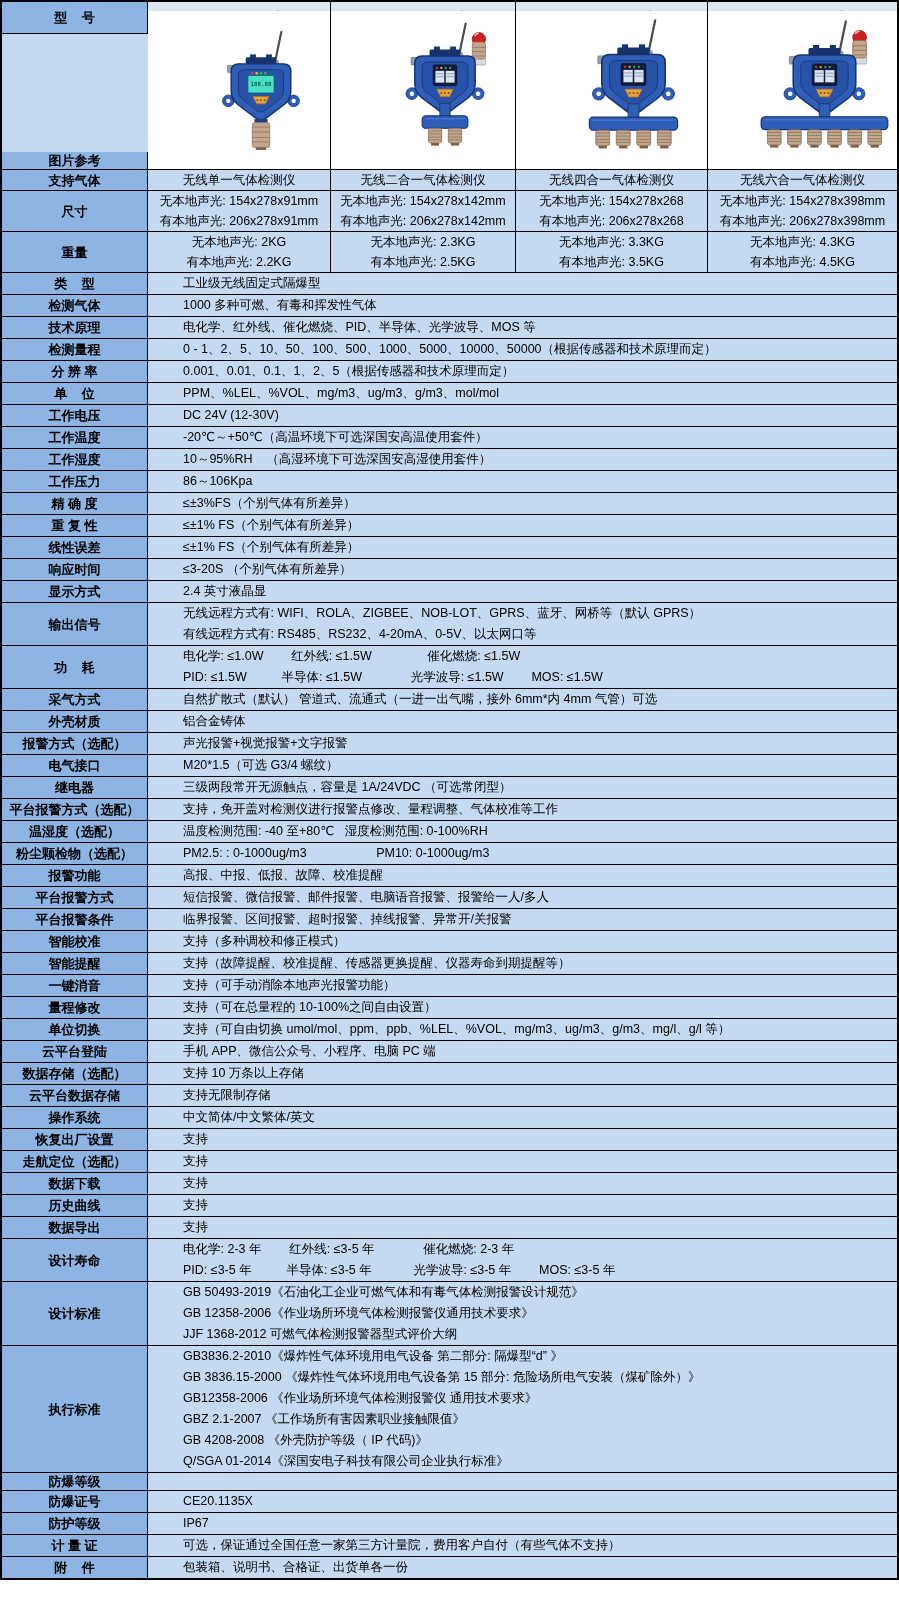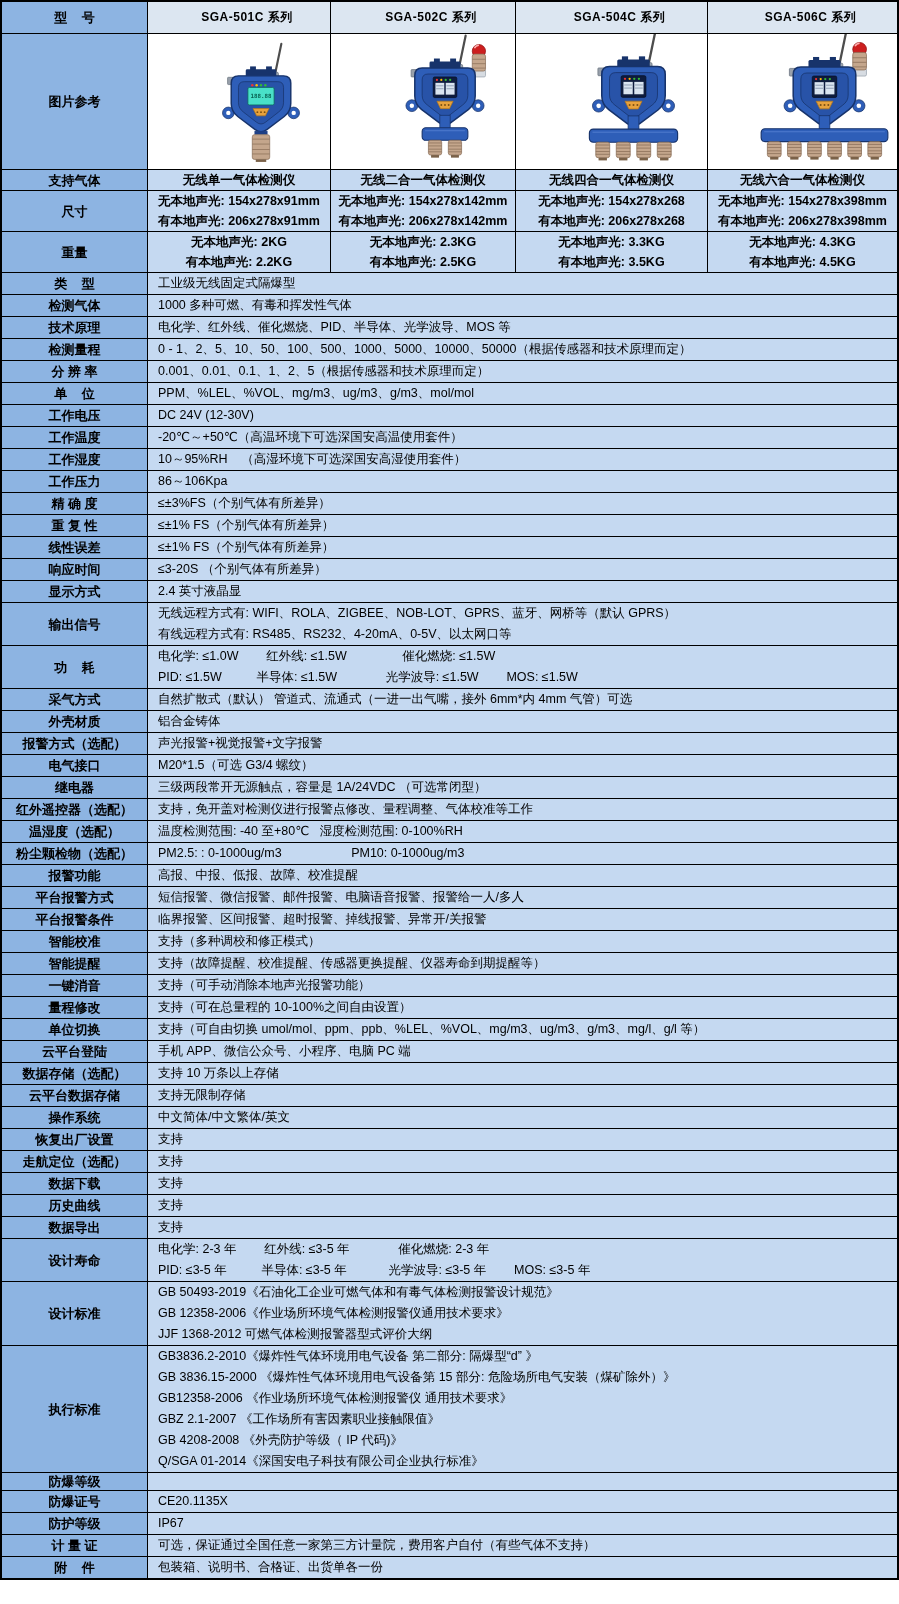--- a/index.html
+++ b/index.html
@@ -25,35 +25,35 @@
     flex:0 0 183px;width:183px;
     border-right:1px solid #000;
     display:flex;flex-direction:column;align-items:center;justify-content:center;
     font-size:12.5px;
   }
   .series:nth-child(3){flex-basis:185px;width:185px;}
   .series:nth-child(4){flex-basis:192px;width:192px;}
   .series:last-child{flex:1;border-right:none;}
   .header-row{height:32px;}
   .header-row .series{background:var(--header-bg,#DCE6F1);font-weight:bold;font-size:12px;letter-spacing:.5px;padding-left:16px;}
-  .image-row{height:136px;}
+  .image-row{height:136px;align-items:flex-end;}
   .image-row .imgcell{background:#fff;}
   .imgcell{
     flex:0 0 183px;width:183px;border-right:1px solid #000;
     display:flex;align-items:center;justify-content:center;overflow:hidden;padding-left:44px;
   }
   .imgcell:nth-child(3){flex-basis:185px;width:185px;}
   .imgcell:nth-child(4){flex-basis:192px;width:192px;}
   .imgcell:last-child{flex:1;border-right:none;}
   .top-row .series{background:var(--content-bg,#C5D9F1);}
-  .top-row .ln{line-height:20px;text-align:center;font-weight:bold;}
+  .top-row .ln{line-height:20px;text-align:center;}
   .content{
     flex:1;background:var(--content-bg,#C5D9F1);
     display:flex;flex-direction:column;justify-content:center;
-    padding:0 10px;font-size:12.5px;
+    padding:0 10px;font-size:12.5px;margin-left:25px;
   }
   .ln{line-height:21px;white-space:pre-wrap;}
 </style>
 </head>
 <body>
 
 <div id="spec-table" class="table">
     <div class="row header-row">
       <div class="cell label">型    号</div>
       <div class="cell series">SGA-501C 系列</div>
@@ -542,21 +542,21 @@
         <div class="ln">M20*1.5（可选 G3/4 螺纹）</div>
       </div>
     </div>
     <div class="row spec-row">
       <div class="cell label">继电器</div>
       <div class="cell content">
         <div class="ln">三级两段常开无源触点，容量是 1A/24VDC （可选常闭型）</div>
       </div>
     </div>
     <div class="row spec-row">
-      <div class="cell label">红外遥控器（选配）</div>
+      <div class="cell label">平台报警方式（选配）</div>
       <div class="cell content">
         <div class="ln">支持，免开盖对检测仪进行报警点修改、量程调整、气体校准等工作</div>
       </div>
     </div>
     <div class="row spec-row">
       <div class="cell label">温湿度（选配）</div>
       <div class="cell content">
         <div class="ln">温度检测范围: -40 至+80℃   湿度检测范围: 0-100%RH</div>
       </div>
     </div>

